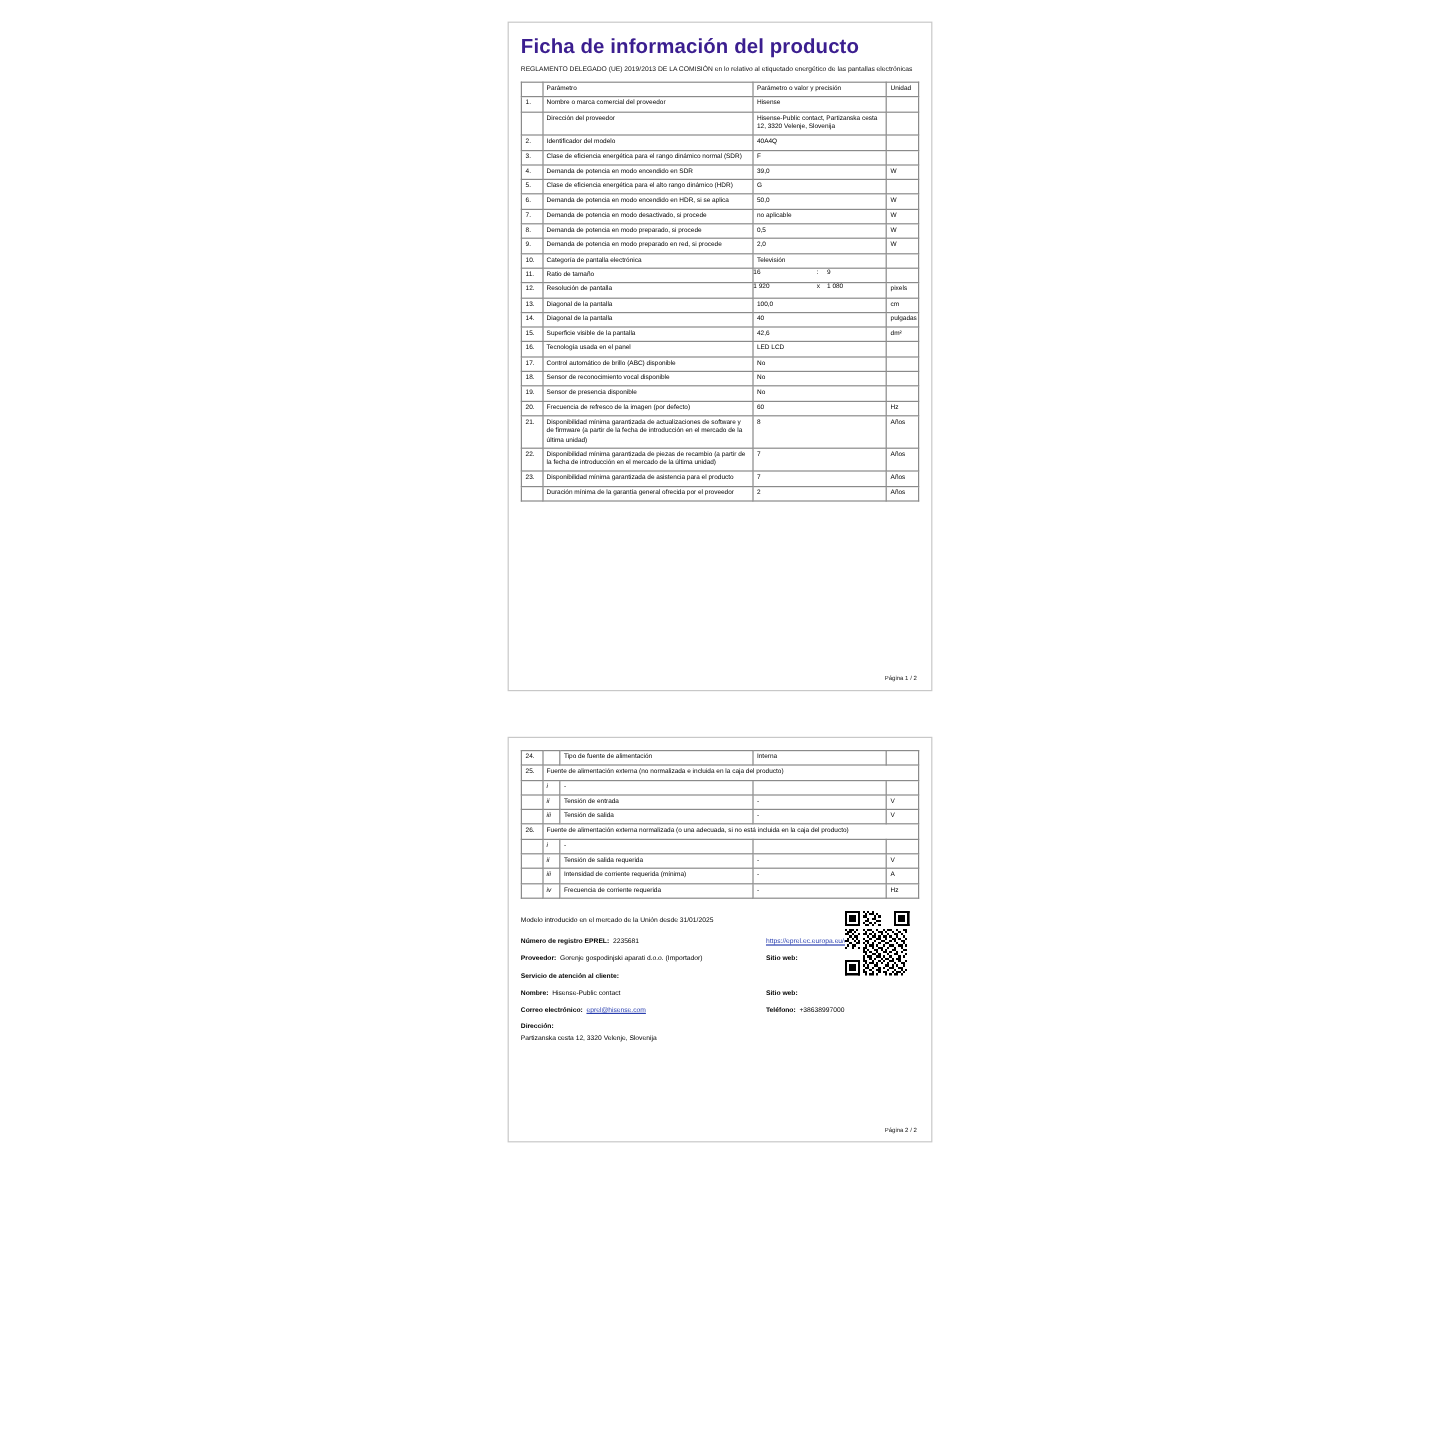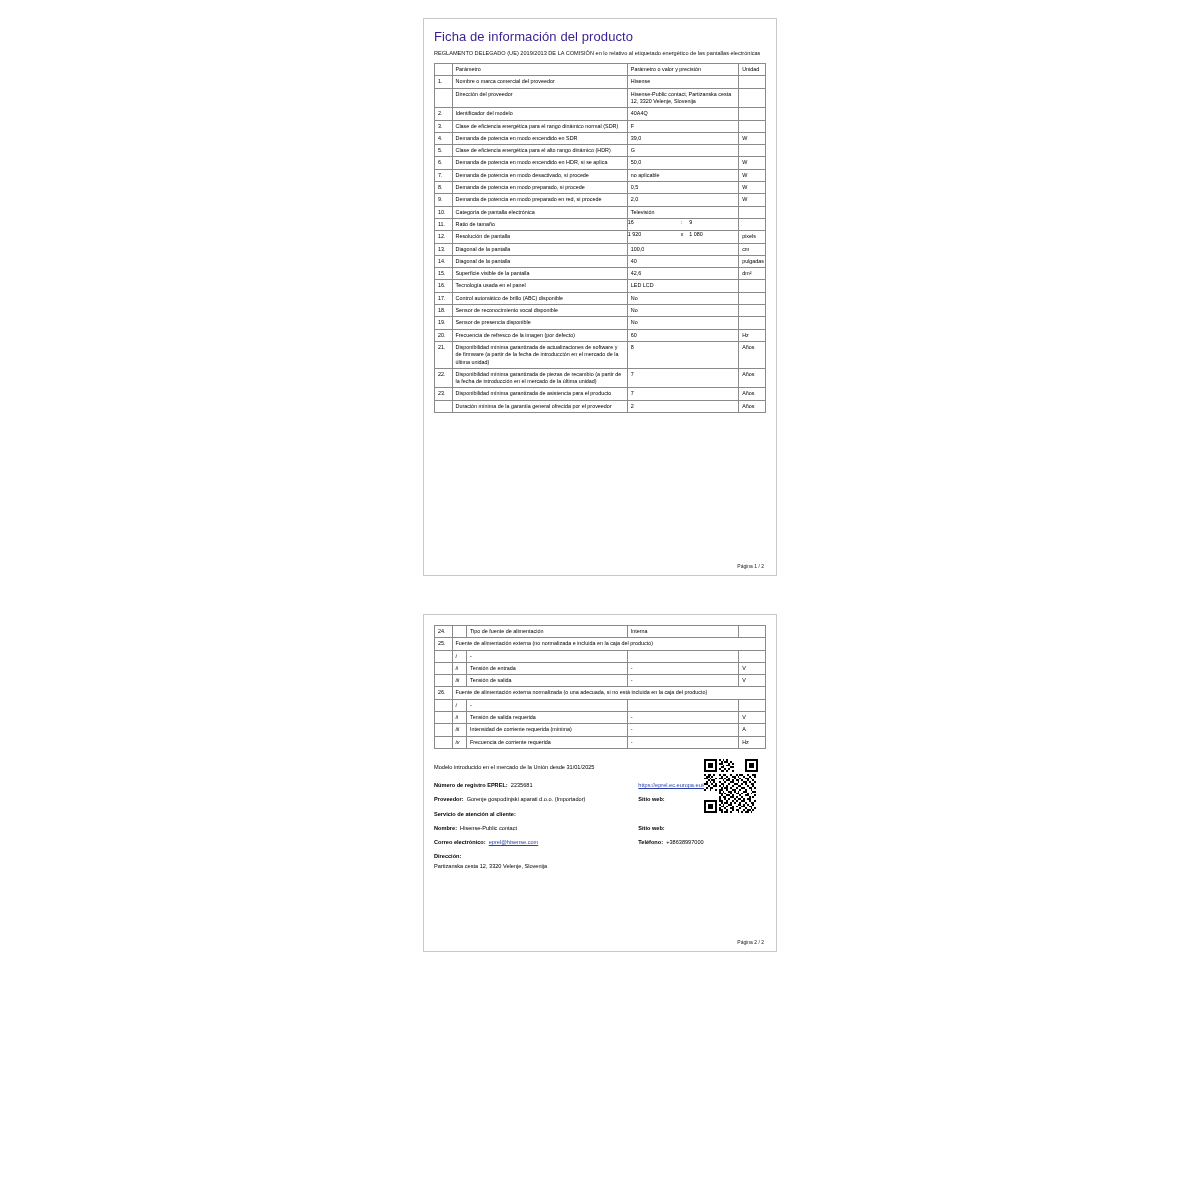--- a/index.html
+++ b/index.html
@@ -33,22 +33,22 @@
   #page2 {
     left: 423px;
     top: 614px;
     width: 354px;
     height: 338px;
     padding: 10px 10px 6px 10px;
   }
 
   .doc-title {
     color: #3b1e8f;
-    font-size: 13px;
-    font-weight: normal;
+    font-size: 17px;
+    font-weight: bold;
     margin: 0 0 5px 0;
     letter-spacing: 0.1px;
   }
   .doc-intro {
     font-size: 5.6px;
     line-height: 1.45;
     margin: 0 0 6px 0;
     color: #111;
   }
 

